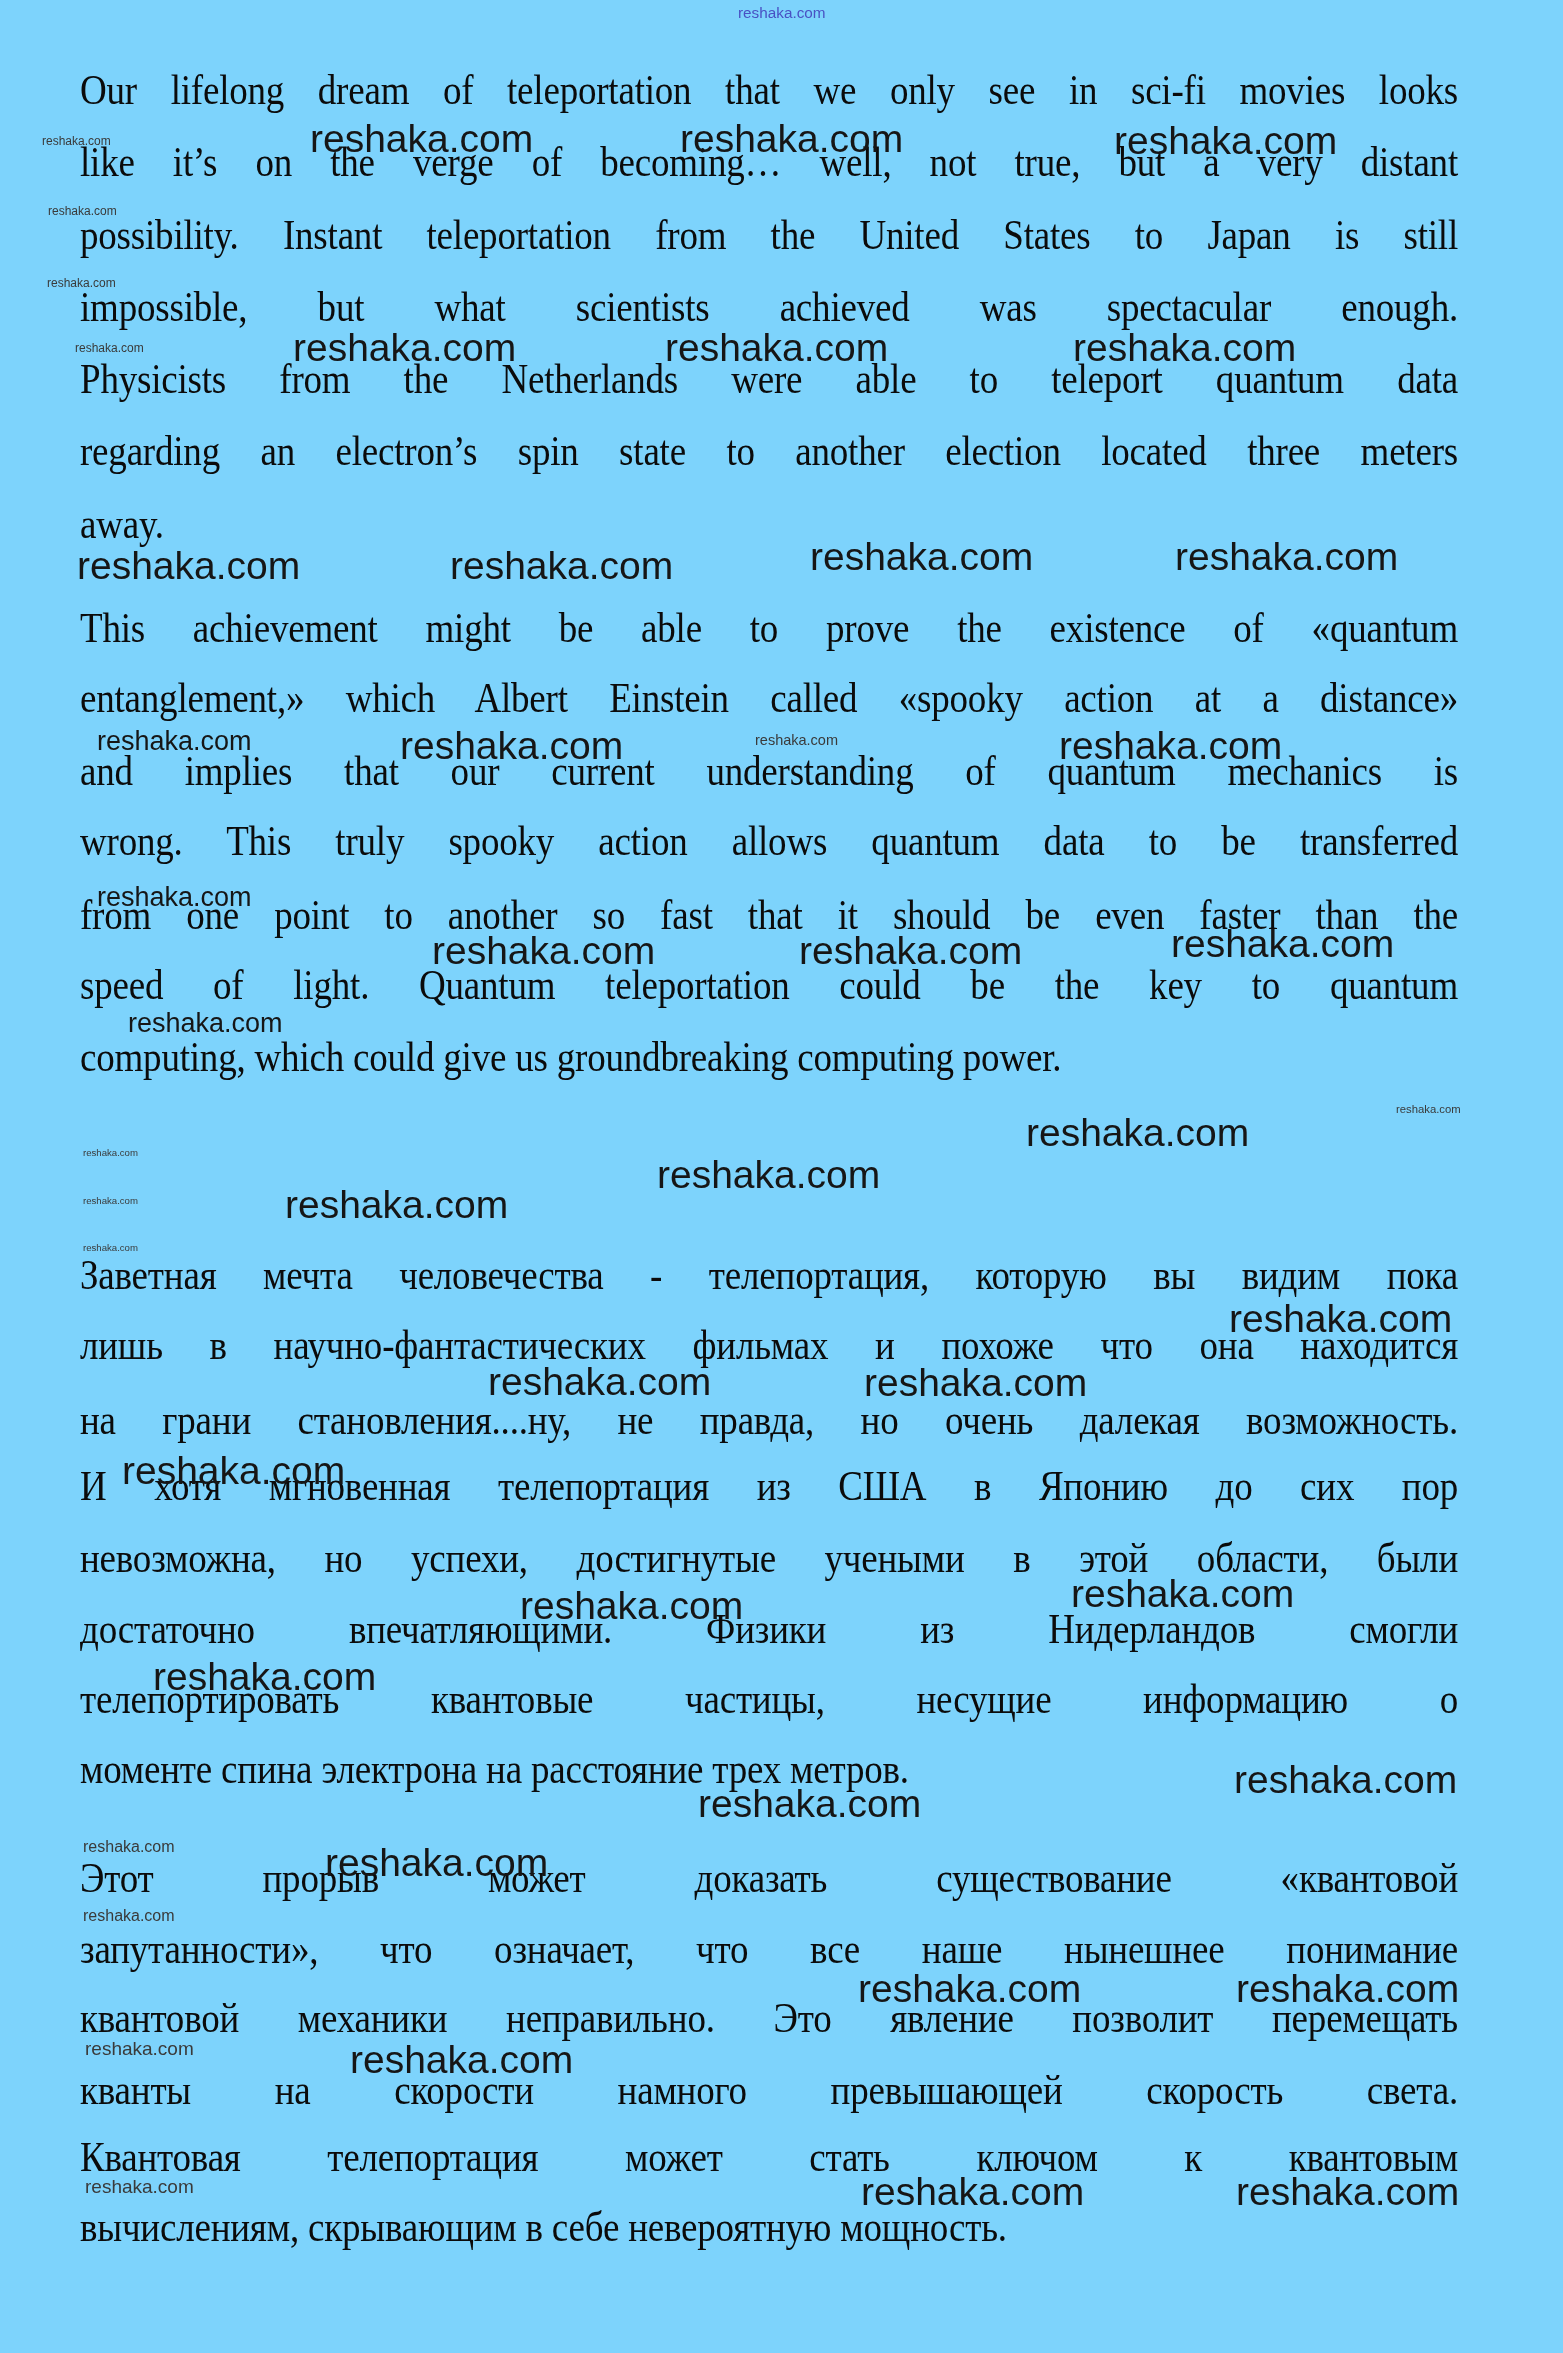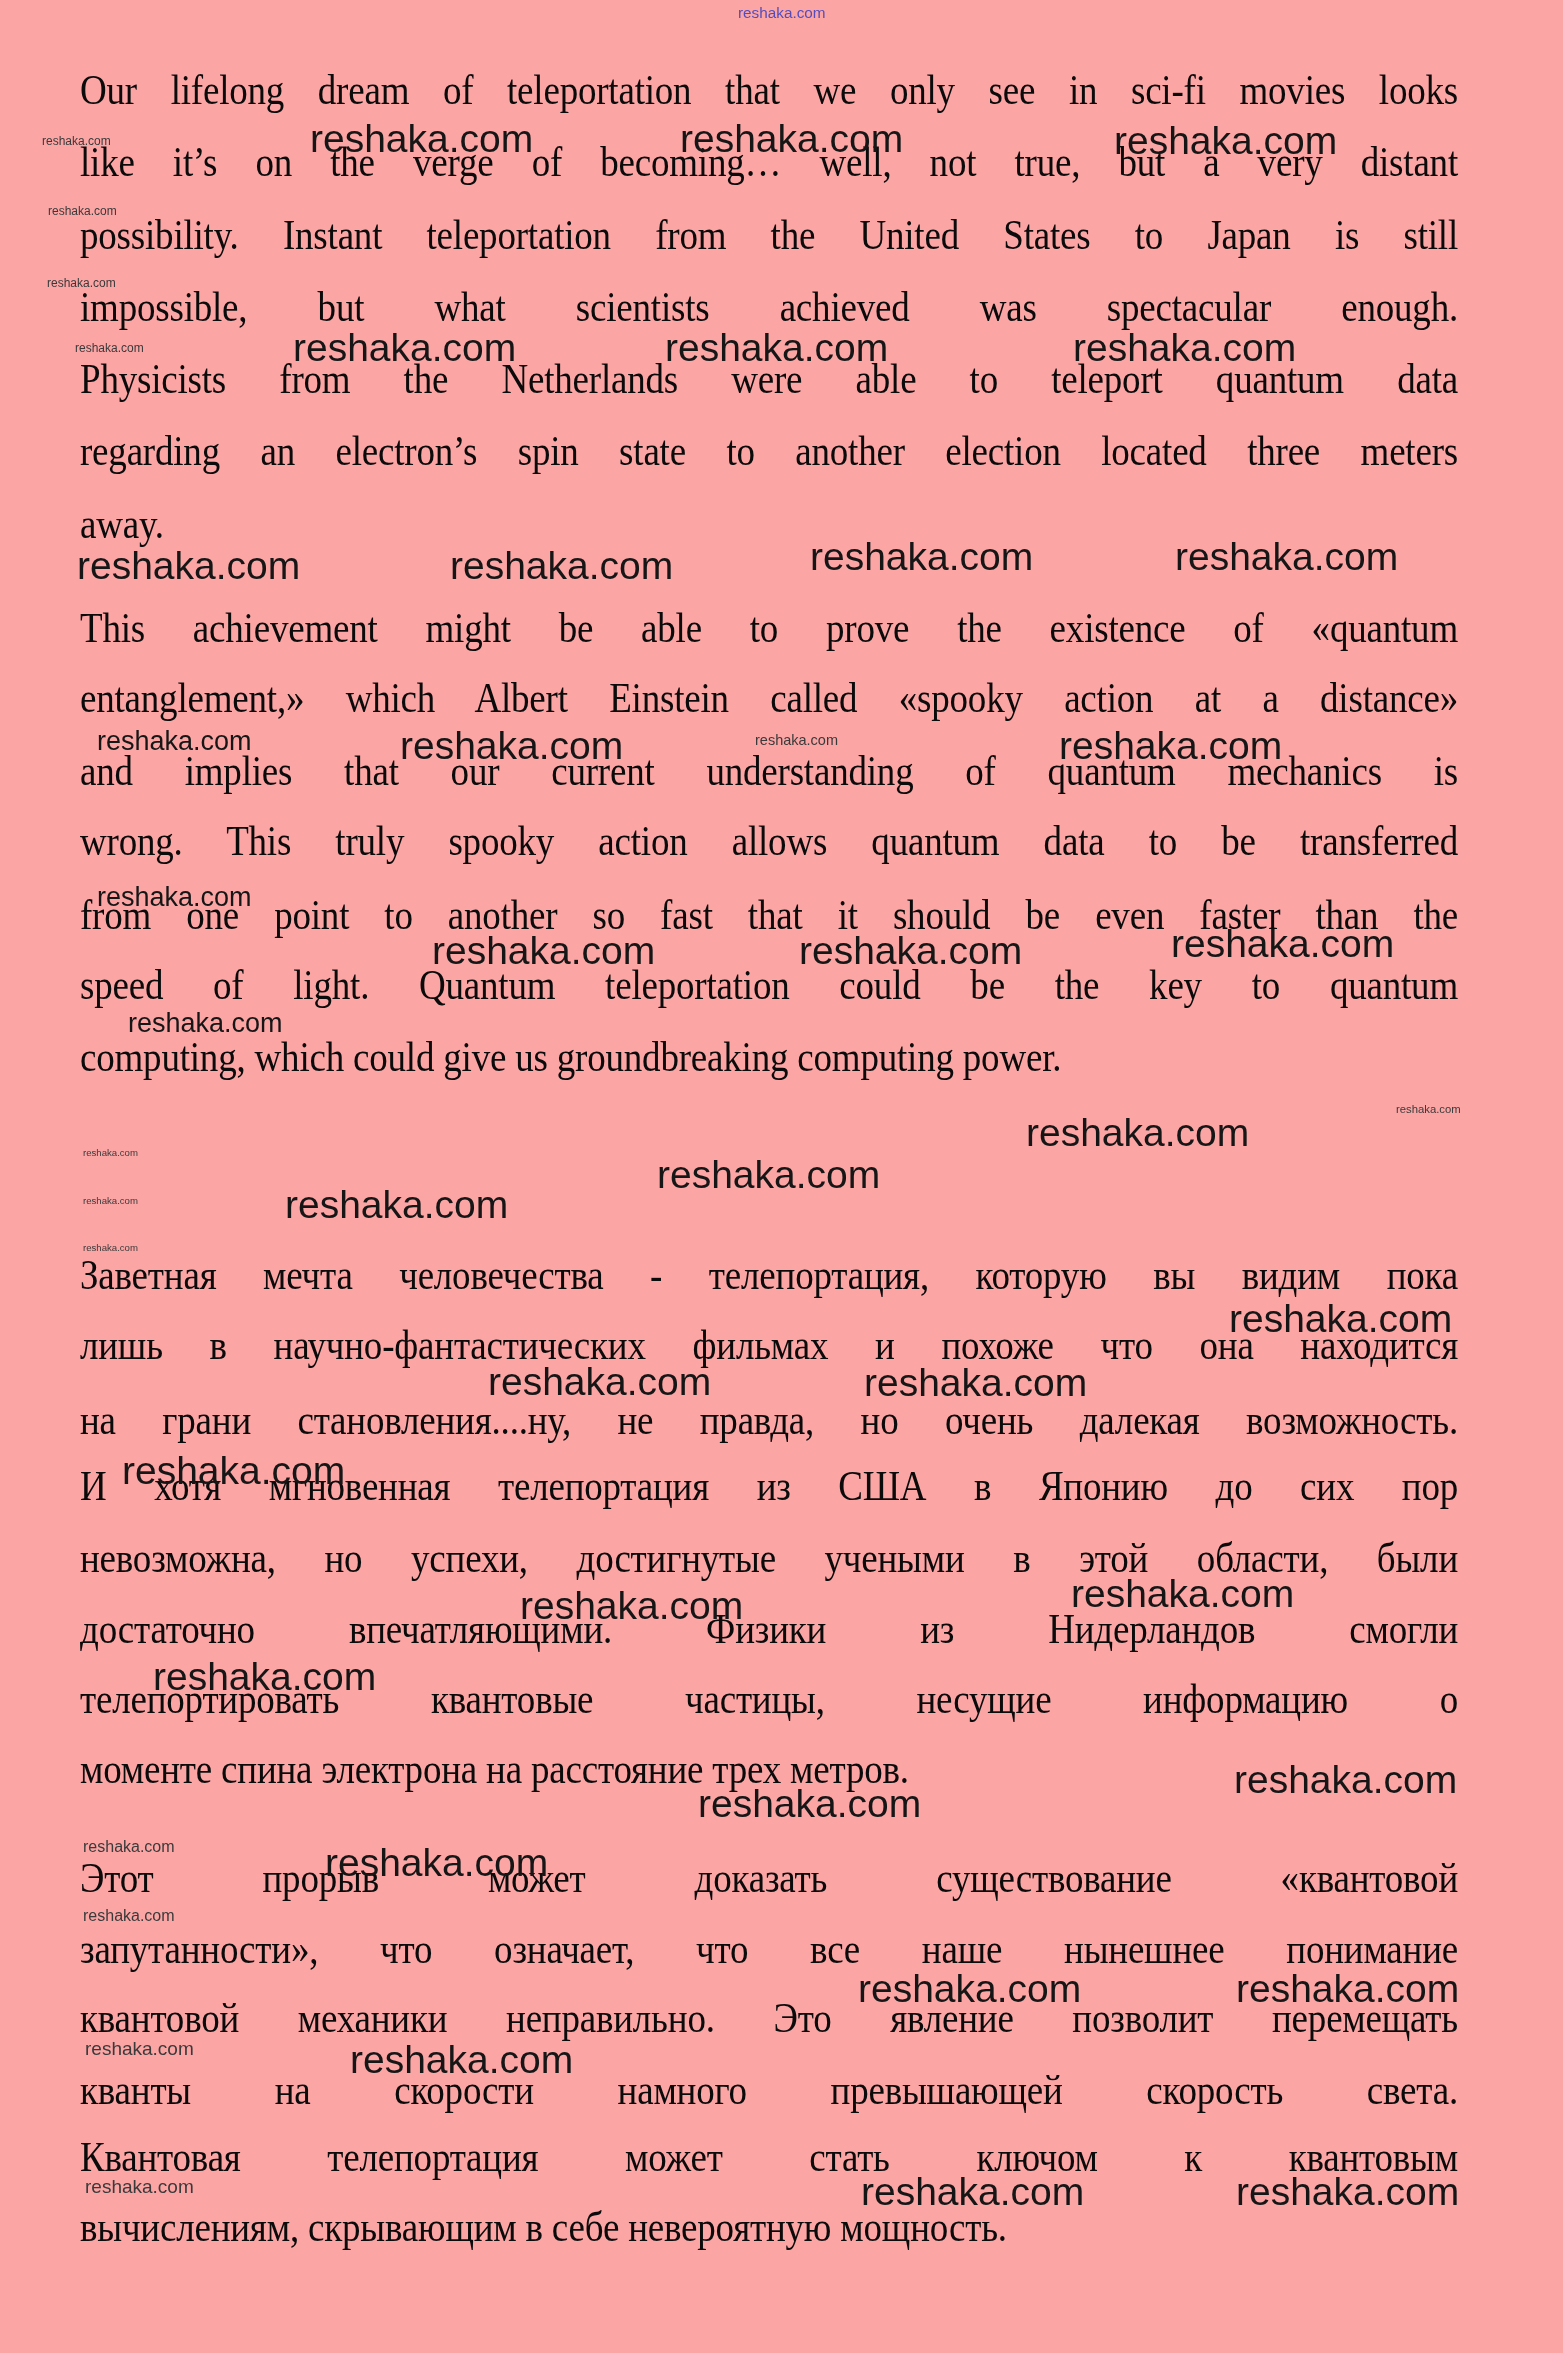--- a/index.html
+++ b/index.html
@@ -1,20 +1,20 @@
 <!DOCTYPE html>
 <html style="font-size:13px"><head>
 <meta charset="utf-8">
 <style>
   html, body { margin: 0; padding: 0; background: #ffffff; }
   .page {
     position: relative;
     width: 1563px;
     height: 2354px;
-    background: #fca5a5;
+    background: #7dd3fc;
     overflow: hidden;
     font-family: "Liberation Serif", "DejaVu Serif", serif;
   }
   .line {
     position: absolute;
     left: 80px;
     width: 1378px;
     font-size: 37px;
     line-height: 47px;
     color: #0b0b0b;

